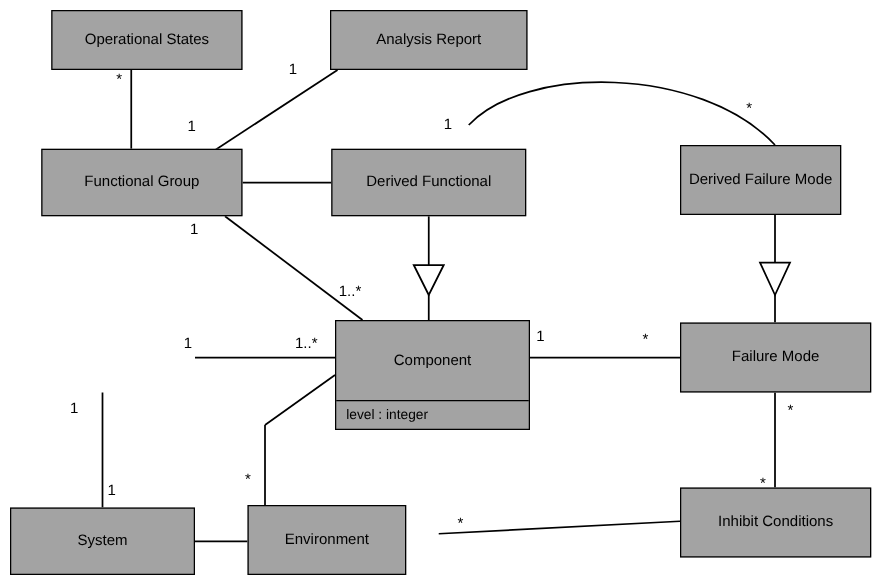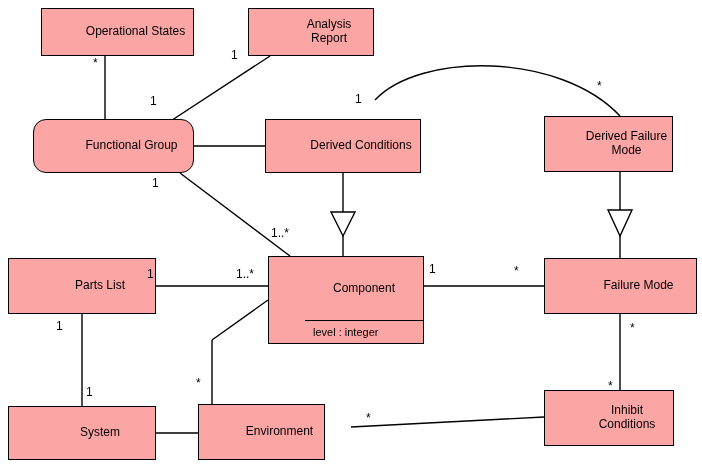--- a/index.html
+++ b/index.html
@@ -19,25 +19,24 @@
     position: absolute;
     left: 0;
     top: 0;
     width: 702px;
     height: 464px;
   }
   .node {
     position: absolute;
     box-sizing: border-box;
     border: 1px solid #000000;
-    background: #fca5a5;
+    background: #a3a3a3;
     display: flex;
     flex-direction: column;
     z-index: 5;
-    padding-left: 36px;
   }
   .node .title {
     flex: 1 1 auto;
     display: flex;
     align-items: center;
     justify-content: center;
     text-align: center;
     font-size: 12px;
     color: #000000;
     line-height: 1.15;
@@ -98,58 +97,55 @@
       <line x1="351" y1="427" x2="544" y2="417"></line>
 
       <line x1="620" y1="314" x2="620" y2="390"></line>
     </g>
   </svg>
 
   <div class="node" style="left:41px; top:8px; width:153px; height:48px;">
     <div class="title">Operational States</div>
   </div>
 
-  <div class="node" style="left:248px; top:8px; width:126px; height:48px;">
+  <div class="node" style="left:264px; top:8px; width:158px; height:48px;">
     <div class="title">Analysis Report</div>
   </div>
 
-  <div class="node" style="left:33px; top:119px; width:161px; height:54px;border-radius:13px;">
+  <div class="node" style="left:33px; top:119px; width:161px; height:54px;">
     <div class="title">Functional Group</div>
   </div>
 
   <div class="node" style="left:265px; top:119px; width:156px; height:54px;">
-    <div class="title">Derived Conditions</div>
+    <div class="title">Derived Functional</div>
   </div>
 
   <div class="node" style="left:544px; top:116px; width:129px; height:56px;">
     <div class="title">Derived Failure Mode</div>
   </div>
 
-  <div class="node" style="left:8px; top:258px; width:148px; height:56px;">
-    <div class="title">Parts List</div>
-  </div>
 
   <div class="node" style="left:268px; top:256px; width:156px; height:88px;">
     <div class="title">Component</div>
     <div class="compartment">level : integer</div>
   </div>
 
   <div class="node" style="left:544px; top:258px; width:153px; height:56px;justify-content:center;">
     <div class="title">Failure Mode</div>
   </div>
 
   <div class="node" style="left:8px; top:406px; width:148px; height:54px;">
     <div class="title">System</div>
   </div>
 
   <div class="node" style="left:198px; top:404px; width:127px; height:56px;">
     <div class="title">Environment</div>
   </div>
 
-  <div class="node" style="left:544px; top:390px; width:130px; height:56px;">
+  <div class="node" style="left:544px; top:390px; width:153px; height:56px;">
     <div class="title">Inhibit Conditions</div>
   </div>
 
   <div class="label" style="left:93px; top:56px;">*</div>
   <div class="label" style="left:150px; top:94px;">1</div>
   <div class="label" style="left:231px; top:48px;">1</div>
   <div class="label" style="left:355px; top:92px;">1</div>
   <div class="label" style="left:597px; top:79px;">*</div>
   <div class="label" style="left:152px; top:176px;">1</div>
   <div class="label" style="left:271px; top:226px;">1..*</div>

